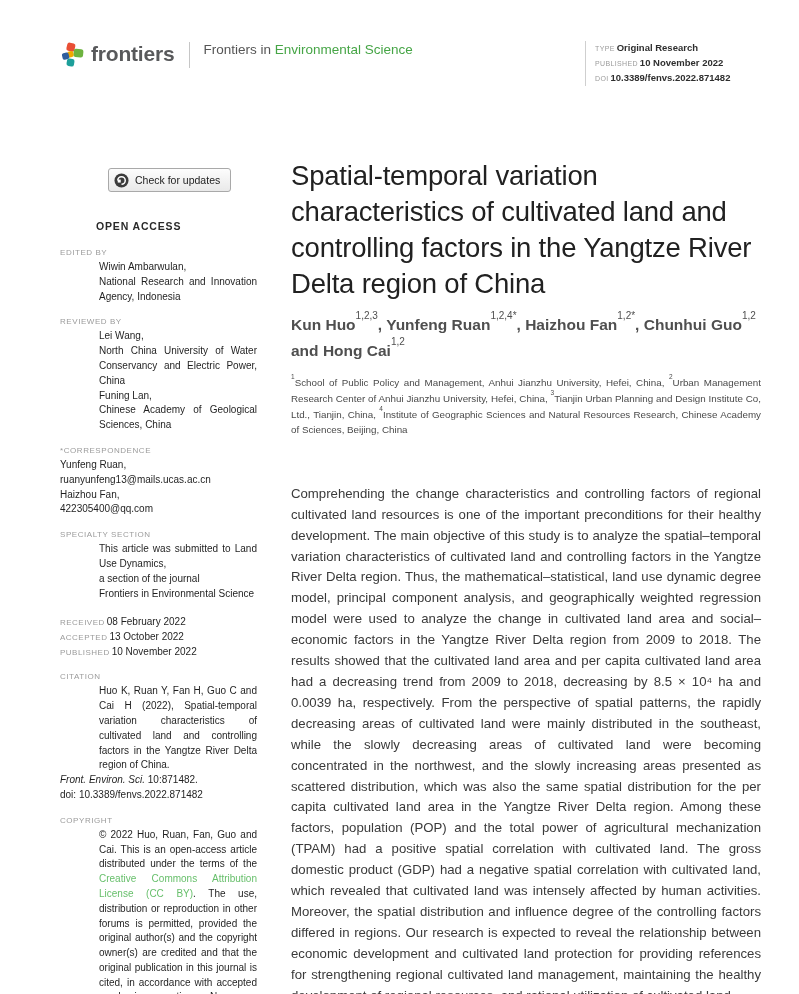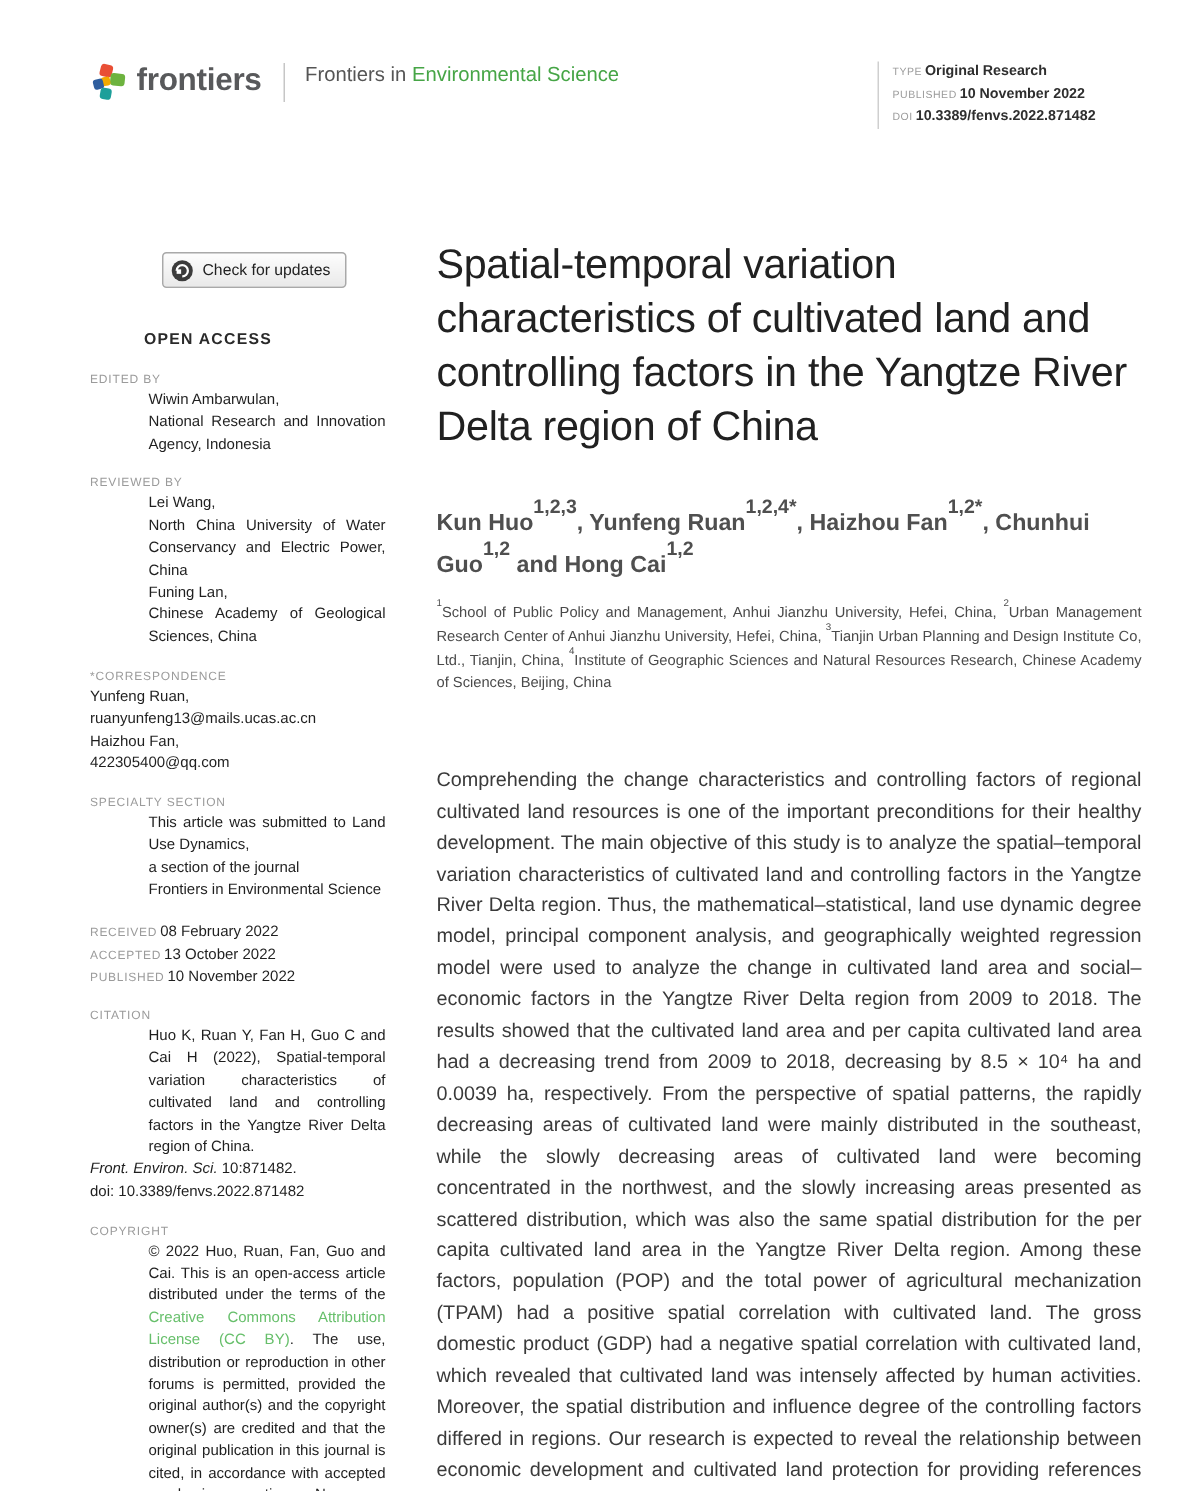--- a/index.html
+++ b/index.html
@@ -40,24 +40,24 @@
   .sb-text{font-size:10px;line-height:1.48;color:#1f1f1f;white-space:pre-line;text-align:justify;margin-left:39px;}
   .sb-line{font-size:10px;line-height:1.48;color:#1f1f1f;}
   .sb-dates .sb-row{font-size:10px;line-height:1.5;color:#1f1f1f;}
   .sb-dates .sb-row .mlabel{font-size:8px;color:#9b9b9b;letter-spacing:.06em;margin-right:2px;}
   .link-green{color:var(--link-green);cursor:pointer;}
   .italic{font-style:italic;margin-top:13px;}
   
   .main{position:absolute;left:291px;top:158px;width:470px;}
   .title{
     font-size:27.5px;line-height:36px;font-weight:500;color:#212121;
-    letter-spacing:-0.2px;margin-bottom:30px;
+    letter-spacing:-0.2px;margin-bottom:8px;
   }
   .authors{font-size:15.5px;line-height:22px;font-weight:bold;color:#4f4f4f;margin-bottom:13px;}
-  .authors sup{font-size:13px;position:relative;top:-5px;font-weight:bold;}
+  .authors sup{font-size:10px;position:relative;top:-5px;font-weight:normal;}
   .affil{font-size:9.8px;line-height:1.5;color:#4a4a4a;text-align:justify;margin-bottom:46px;}
   .affil sup{font-size:6.5px;position:relative;top:-3px;}
   .abstract{
     font-size:13.2px;line-height:20.9px;color:#3a3a3a;text-align:justify;
   }
 </style>
 </head>
 <body>
 
 <div class="header">

